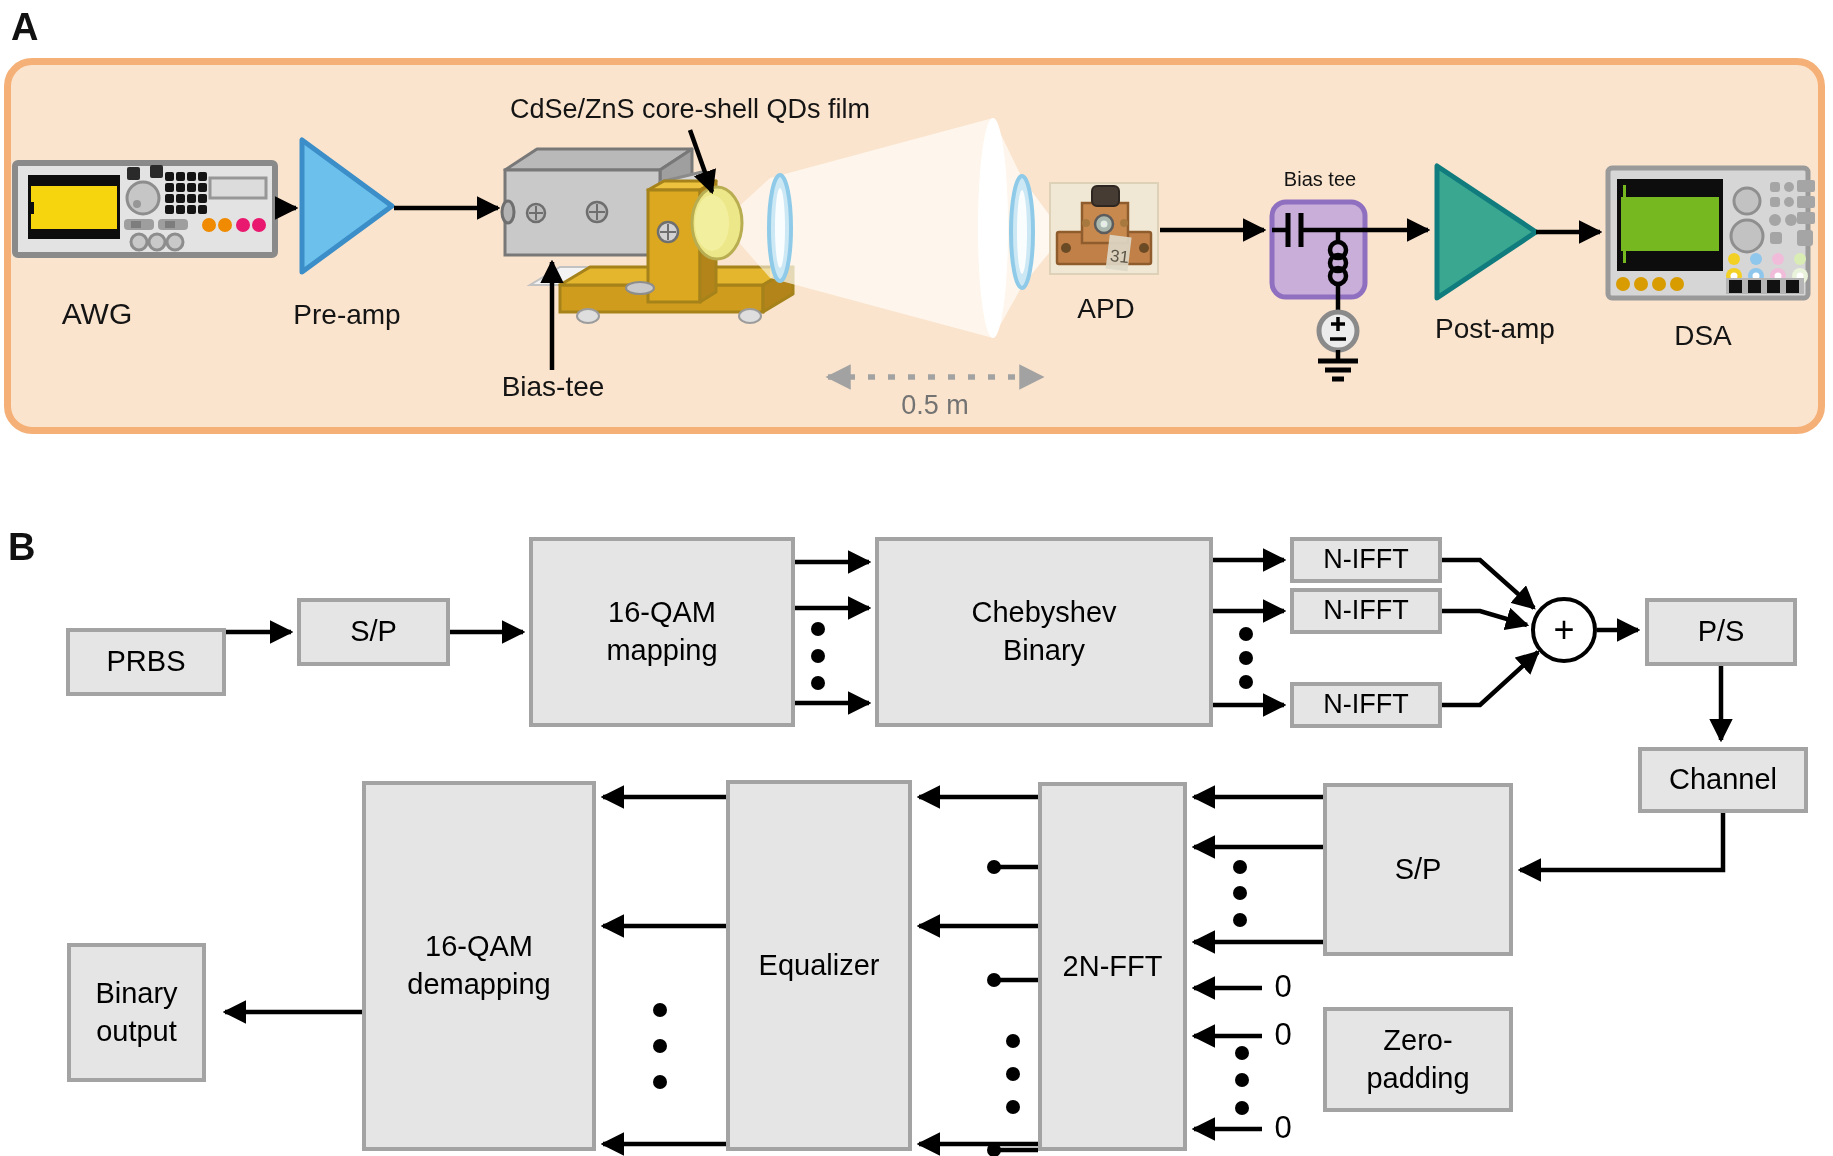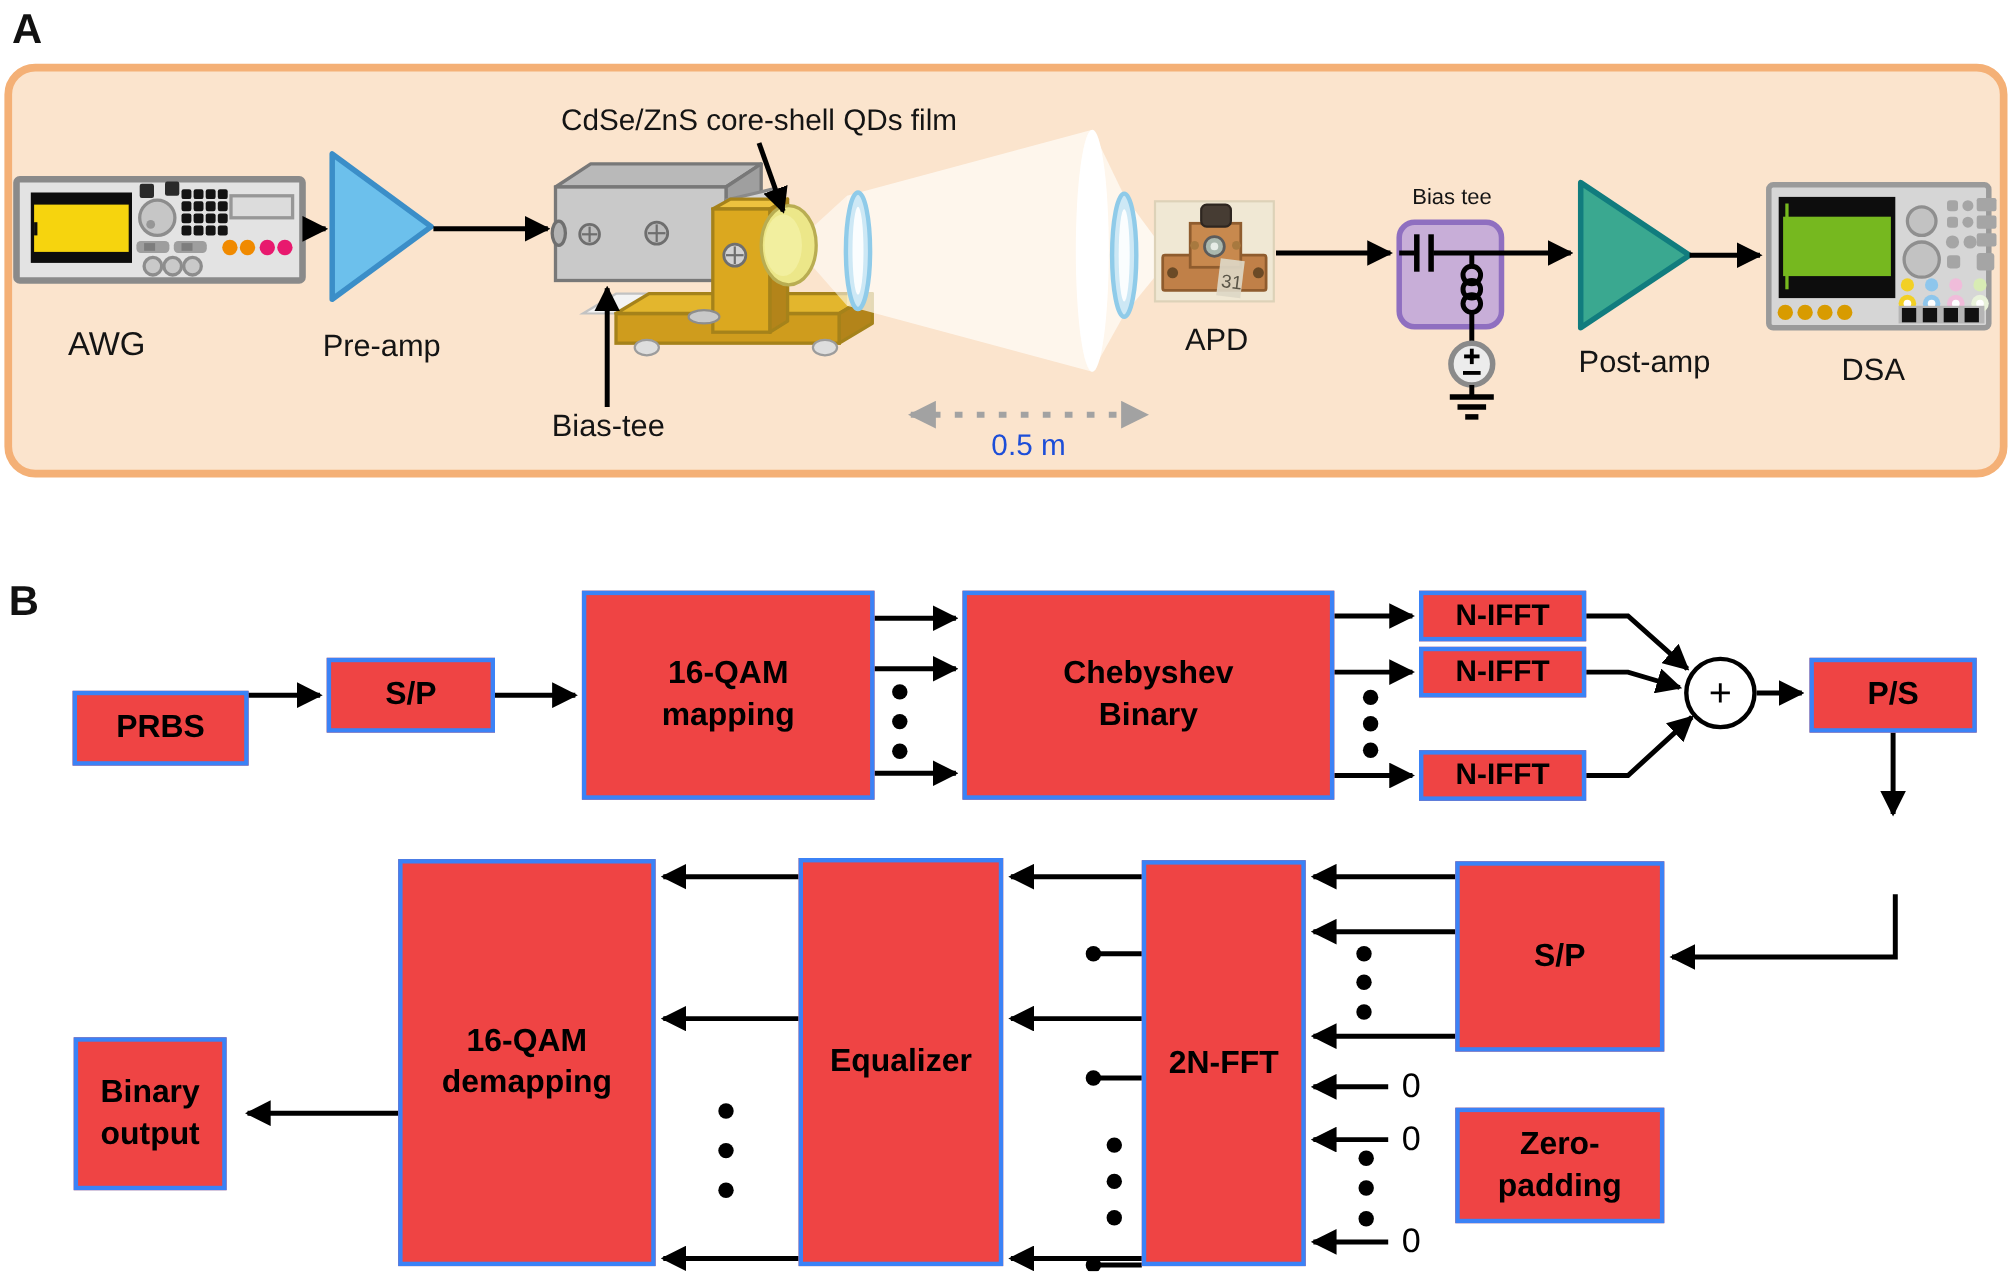--- a/index.html
+++ b/index.html
@@ -4,25 +4,25 @@
 <style>
   html,body{margin:0;padding:0;background:#fff;}
   .page{position:relative;width:1833px;height:1156px;background:#fff;overflow:hidden;
         font-family:"Liberation Sans", sans-serif;color:#111;}
   .abs{position:absolute;box-sizing:border-box;}
   
   .panelA{left:4px;top:58px;width:1821px;height:376px;background:#fbe4cd;
           border:7px solid #f4b076;border-radius:28px;}
   .fig-letter{font-size:38px;font-weight:bold;color:#111;line-height:1;}
   .alabel{font-size:28px;text-align:center;color:#141414;line-height:1.15;}
-  .gray{color:#1d4ed8;}
+  .gray{color:#737373;}
   
-  .bbox{background:#ef4444;border:4px solid #3b82f6;display:flex;align-items:center;
+  .bbox{background:#e5e5e5;border:4px solid #a3a3a3;display:flex;align-items:center;
         justify-content:center;text-align:center;font-size:29px;line-height:1.3;
-        white-space:pre-line;color:#000;font-weight:bold;}
+        white-space:pre-line;color:#000;}
   .sumcircle{background:#fff;border:4px solid #000;border-radius:50%;
              display:flex;align-items:center;justify-content:center;
              font-size:36px;color:#000;}
   .zero{font-size:31px;color:#000;text-align:center;line-height:1;}
   svg{position:absolute;left:0;top:0;}
 </style>
 </head>
 <body>
 
 <div class="page">
@@ -311,20 +311,21 @@
   <div class="abs bbox" style="left:297px;top:598px;width:153px;height:68px;">S/P</div>
   <div class="abs bbox" style="left:529px;top:537px;width:266px;height:190px;">16-QAM
 mapping</div>
   <div class="abs bbox" style="left:875px;top:537px;width:338px;height:190px;">Chebyshev
 Binary</div>
   <div class="abs bbox" style="left:1290px;top:537px;width:152px;height:46px;font-size:27px;">N-IFFT</div>
   <div class="abs bbox" style="left:1290px;top:588px;width:152px;height:46px;font-size:27px;">N-IFFT</div>
   <div class="abs bbox" style="left:1290px;top:682px;width:152px;height:46px;font-size:27px;">N-IFFT</div>
   <div class="abs sumcircle" style="left:1531px;top:597px;width:66px;height:66px;">+</div>
   <div class="abs bbox" style="left:1645px;top:598px;width:152px;height:68px;">P/S</div>
+  <div class="abs bbox" style="left:1638px;top:747px;width:170px;height:66px;">Channel</div>
   <div class="abs bbox" style="left:1323px;top:783px;width:190px;height:173px;">S/P</div>
   <div class="abs bbox" style="left:1323px;top:1007px;width:190px;height:105px;">Zero-
 padding</div>
   <div class="abs bbox" style="left:1038px;top:782px;width:149px;height:369px;text-align:center;">2N-FFT</div>
   <div class="abs bbox" style="left:726px;top:780px;width:186px;height:371px;">Equalizer</div>
   <div class="abs bbox" style="left:362px;top:781px;width:234px;height:370px;">16-QAM
 demapping</div>
   <div class="abs bbox" style="left:67px;top:943px;width:139px;height:139px;">Binary
 output</div>
 

